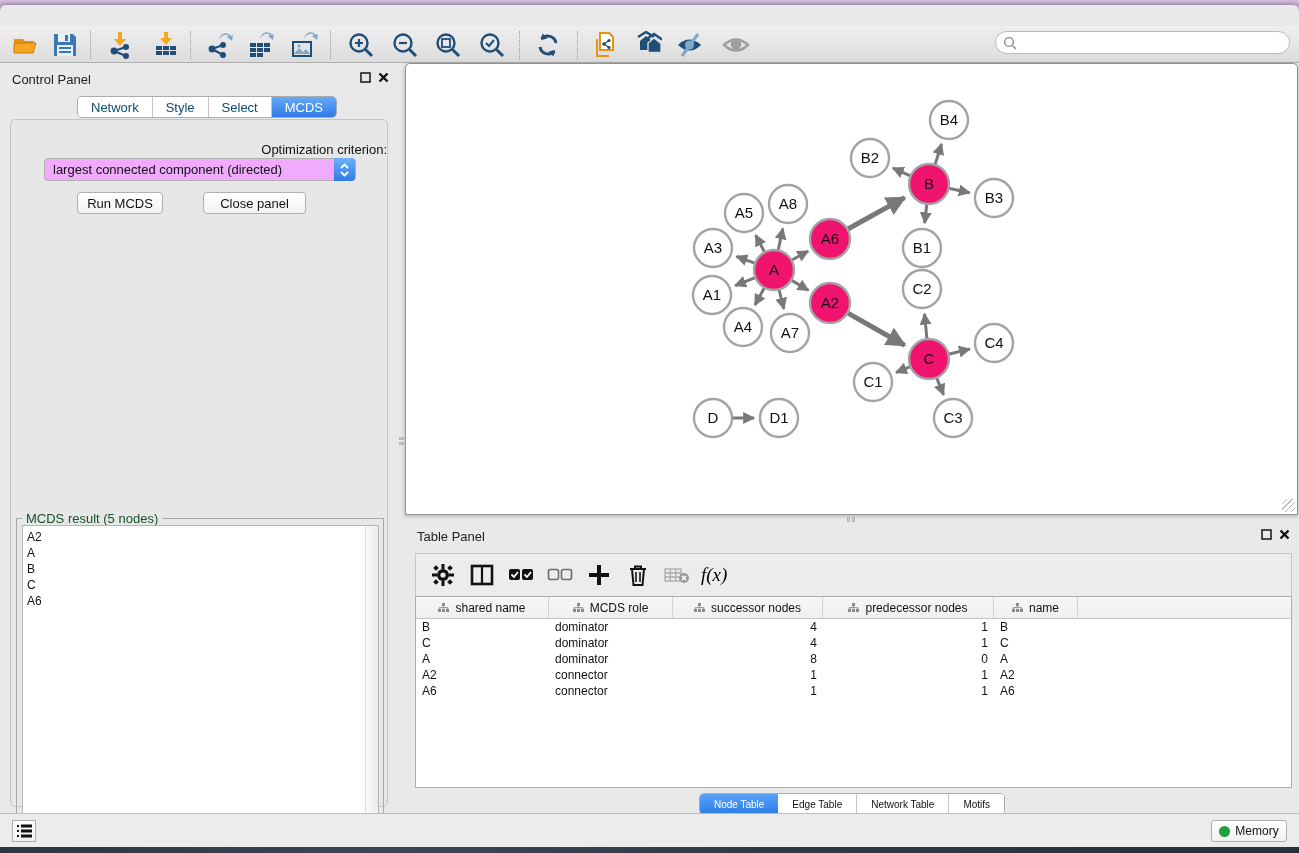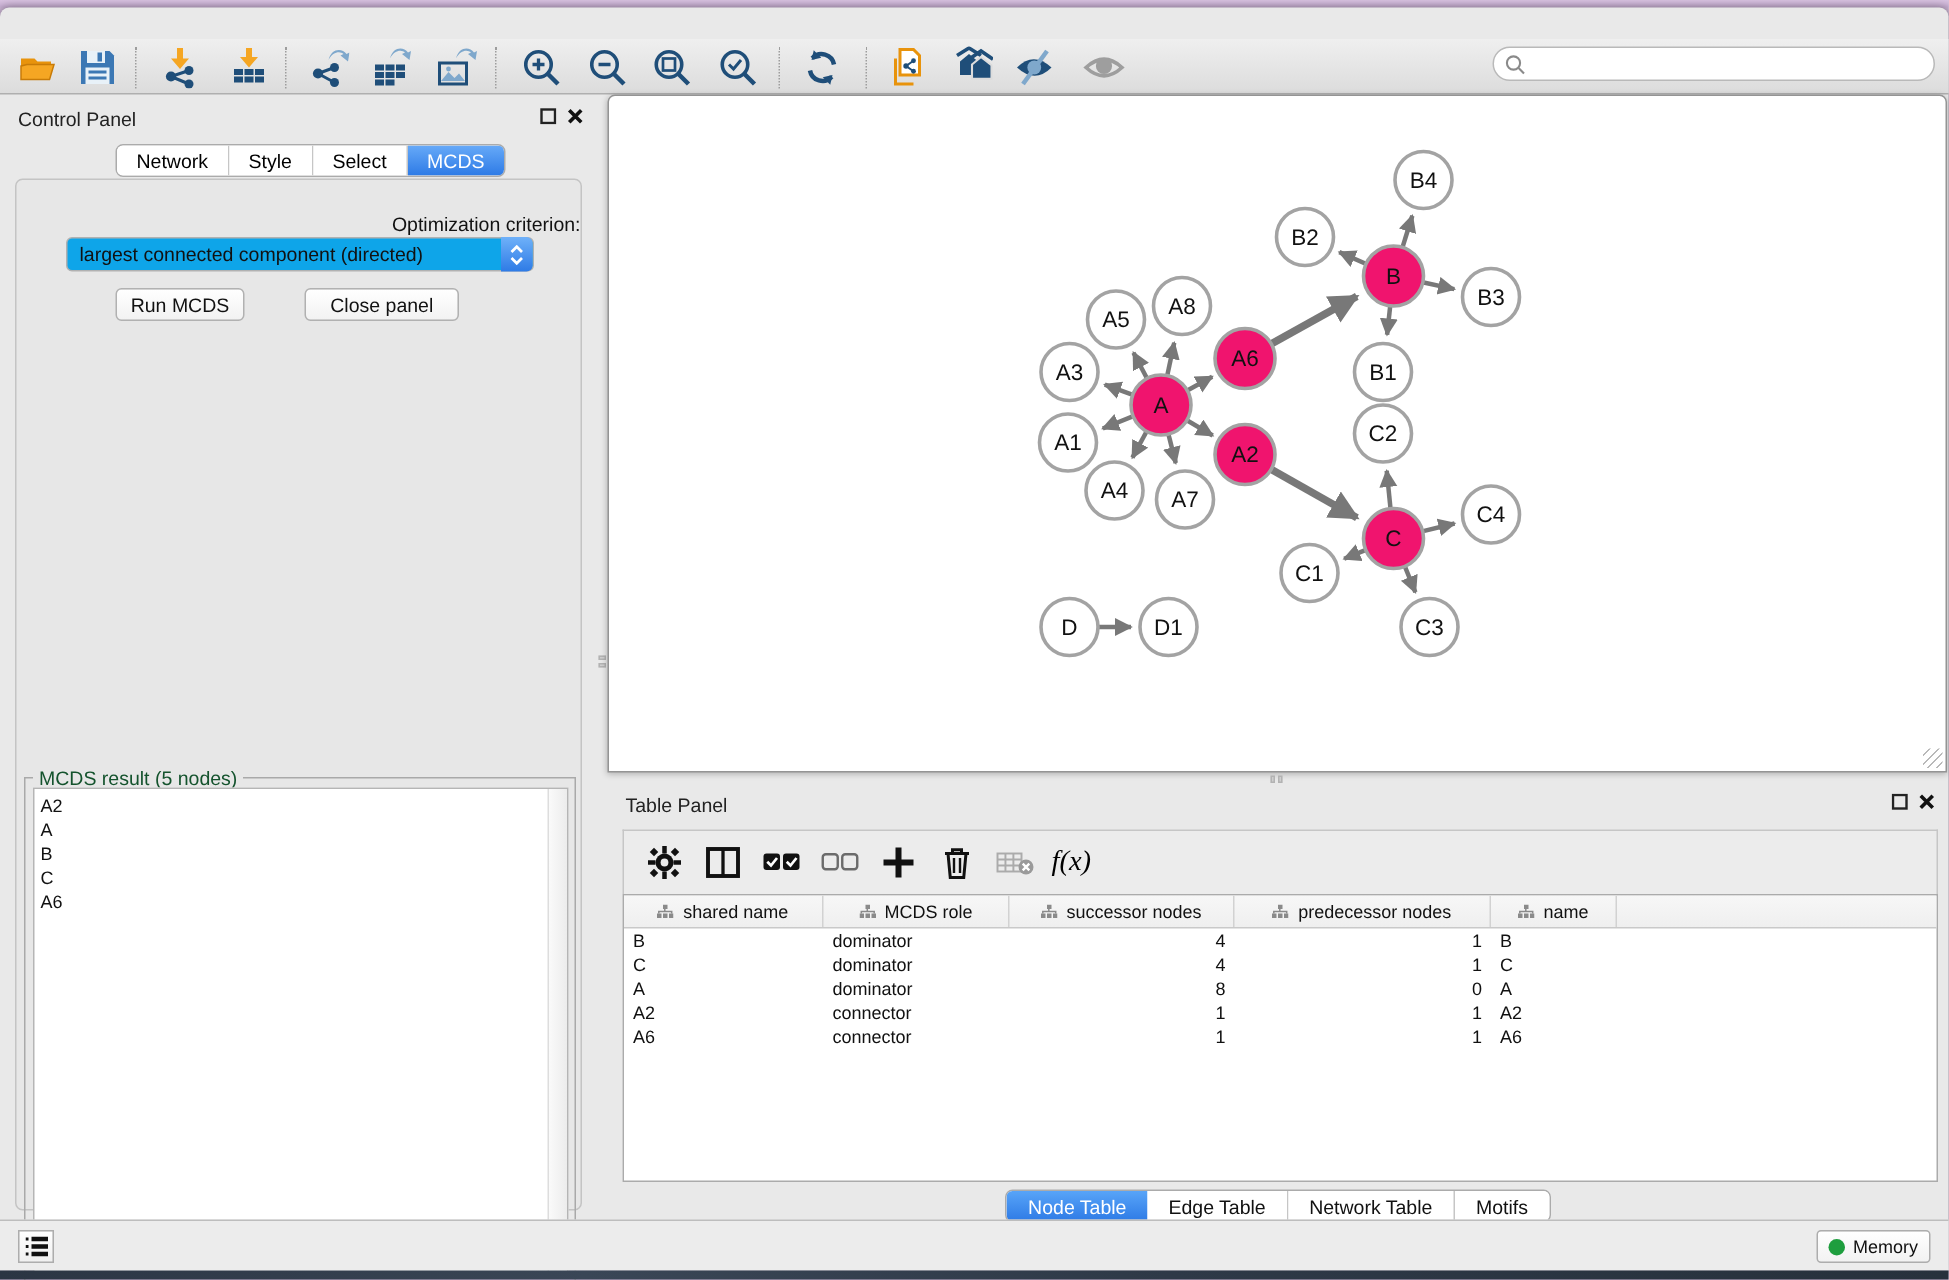--- a/index.html
+++ b/index.html
@@ -28,27 +28,27 @@
   .searchbox { position:absolute; left:995px; top:5px; width:295px; height:23px; background:#fff;
     border:1px solid #B9B9B9; border-radius:12px; display:flex; align-items:center; padding-left:7px; }
   .searchbox input { border:none; outline:none; font-size:12px; width:250px; background:transparent; margin-left:4px; }
 
   
   .control-panel { position:absolute; left:0; top:58px; width:398px; height:755px; }
   .panel-header { position:absolute; left:12px; top:9px; font-size:13px; color:#222; }
   .panel-ctl { position:absolute; top:9px; font-size:12px; color:#222; line-height:12px; }
   .seg-tabs { position:absolute; left:77px; top:33px; display:flex; height:22px;
     border:1px solid #ABABAB; border-radius:5px; background:#fff; overflow:hidden; }
-  .seg-tab { padding:0 13px; font-size:13px; color:#000000; display:flex; align-items:center; border-right:1px solid #C6C6C6; background:#fff; }
+  .seg-tab { padding:0 13px; font-size:13px; color:#0c4a6e; display:flex; align-items:center; border-right:1px solid #C6C6C6; background:#fff; }
   .seg-tab:last-child { border-right:none; }
   .seg-tab.active { background:linear-gradient(#66A9F8,#2E7BE6); color:#fff; border-right:none; }
   .cp-content { position:absolute; left:10px; top:56px; width:378px; height:688px;
     background:#E7E7E7; border:1px solid #C4C4C4; border-radius:5px; }
   .opt-label { position:absolute; top:22px; width:100%; text-align:right; font-size:13px; color:#111; }
-  .dropdown { position:absolute; left:33px; top:38px; width:312px; height:23px; background:#0ea5e9;
+  .dropdown { position:absolute; left:33px; top:38px; width:312px; height:23px; background:#f0abfc;
     border:1px solid #B1B1B1; border-radius:4px; font-size:13px; color:#111;
     display:flex; align-items:center; padding-left:8px; }
   .dd-stepper { position:absolute; right:0; top:-1px; width:21px; height:23px; border-radius:0 4px 4px 0;
     background:linear-gradient(#6FB1F9,#2E7BE6); display:flex; flex-direction:column; align-items:center; justify-content:center; }
   .btn { position:absolute; height:22px; background:linear-gradient(#FFFFFF,#F2F2F2);
     border:1px solid #B1B1B1; border-radius:4px; font-size:13px; color:#111;
     display:flex; align-items:center; justify-content:center; }
   .groupbox { position:absolute; left:5px; top:398px; width:368px; height:340px;
     border:1px solid #A9A9A9; }
   .groupbox-legend { position:absolute; left:5px; top:-8px; background:#E7E7E7; padding:0 4px; font-size:13px; color:#14532d; }
@@ -84,21 +84,21 @@
   .tp-icon { width:30px; height:30px; display:flex; align-items:center; justify-content:center; }
   .fx-label { font-size:19px; font-style:italic; color:#000000; font-family:"Liberation Serif","DejaVu Serif",serif; }
   .data-table { position:absolute; left:10px; top:76px; width:877px; height:192px; background:#fff;
     border:1px solid #ABABAB; overflow:hidden; }
   .dt-header { display:flex; height:22px; background:linear-gradient(#F7F7F7,#EFEFEF); border-bottom:1px solid #C9C9C9; }
   .dt-hcell { display:flex; align-items:center; justify-content:center; gap:6px; font-size:12px; color:#111; border-right:1px solid #D2D2D2; }
   .dt-row { display:flex; height:16px; }
   .dt-cell { font-size:12px; color:#111; padding:1px 6px 0 6px; white-space:nowrap; overflow:hidden; }
   .bottom-tabs { position:absolute; left:0; top:273px; width:894px; display:flex; justify-content:center; }
   .bt-group { display:flex; height:22px; border:1px solid #ABABAB; border-radius:5px; background:#fff; overflow:hidden; }
-  .bt-tab { padding:0 14px; font-size:13px; color:#111; display:flex; align-items:center; border-right:1px solid #C6C6C6; background:#fff; }
+  .bt-tab { padding:0 14px; font-size:10px; color:#111; display:flex; align-items:center; border-right:1px solid #C6C6C6; background:#fff; }
   .bt-tab:last-child { border-right:none; }
   .bt-tab.active { background:linear-gradient(#58A4F8,#2E7BE6); color:#fff; border-right:none; }
 
   
   .statusbar { position:absolute; left:0; top:808px; width:1299px; height:34px;
     background:#ECECEC; border-top:1px solid #BDBDBD; }
   .list-btn { position:absolute; left:12px; top:6px; width:24px; height:22px; background:linear-gradient(#fff,#F0F0F0);
     border:1px solid #ADADAD; display:flex; align-items:center; justify-content:center; }
   .memory-btn { position:absolute; right:12px; top:6px; width:76px; height:22px; background:linear-gradient(#fff,#F2F2F2);
     border:1px solid #ADADAD; border-radius:3px; display:flex; align-items:center; justify-content:center; gap:5px; font-size:12px; color:#111; }

